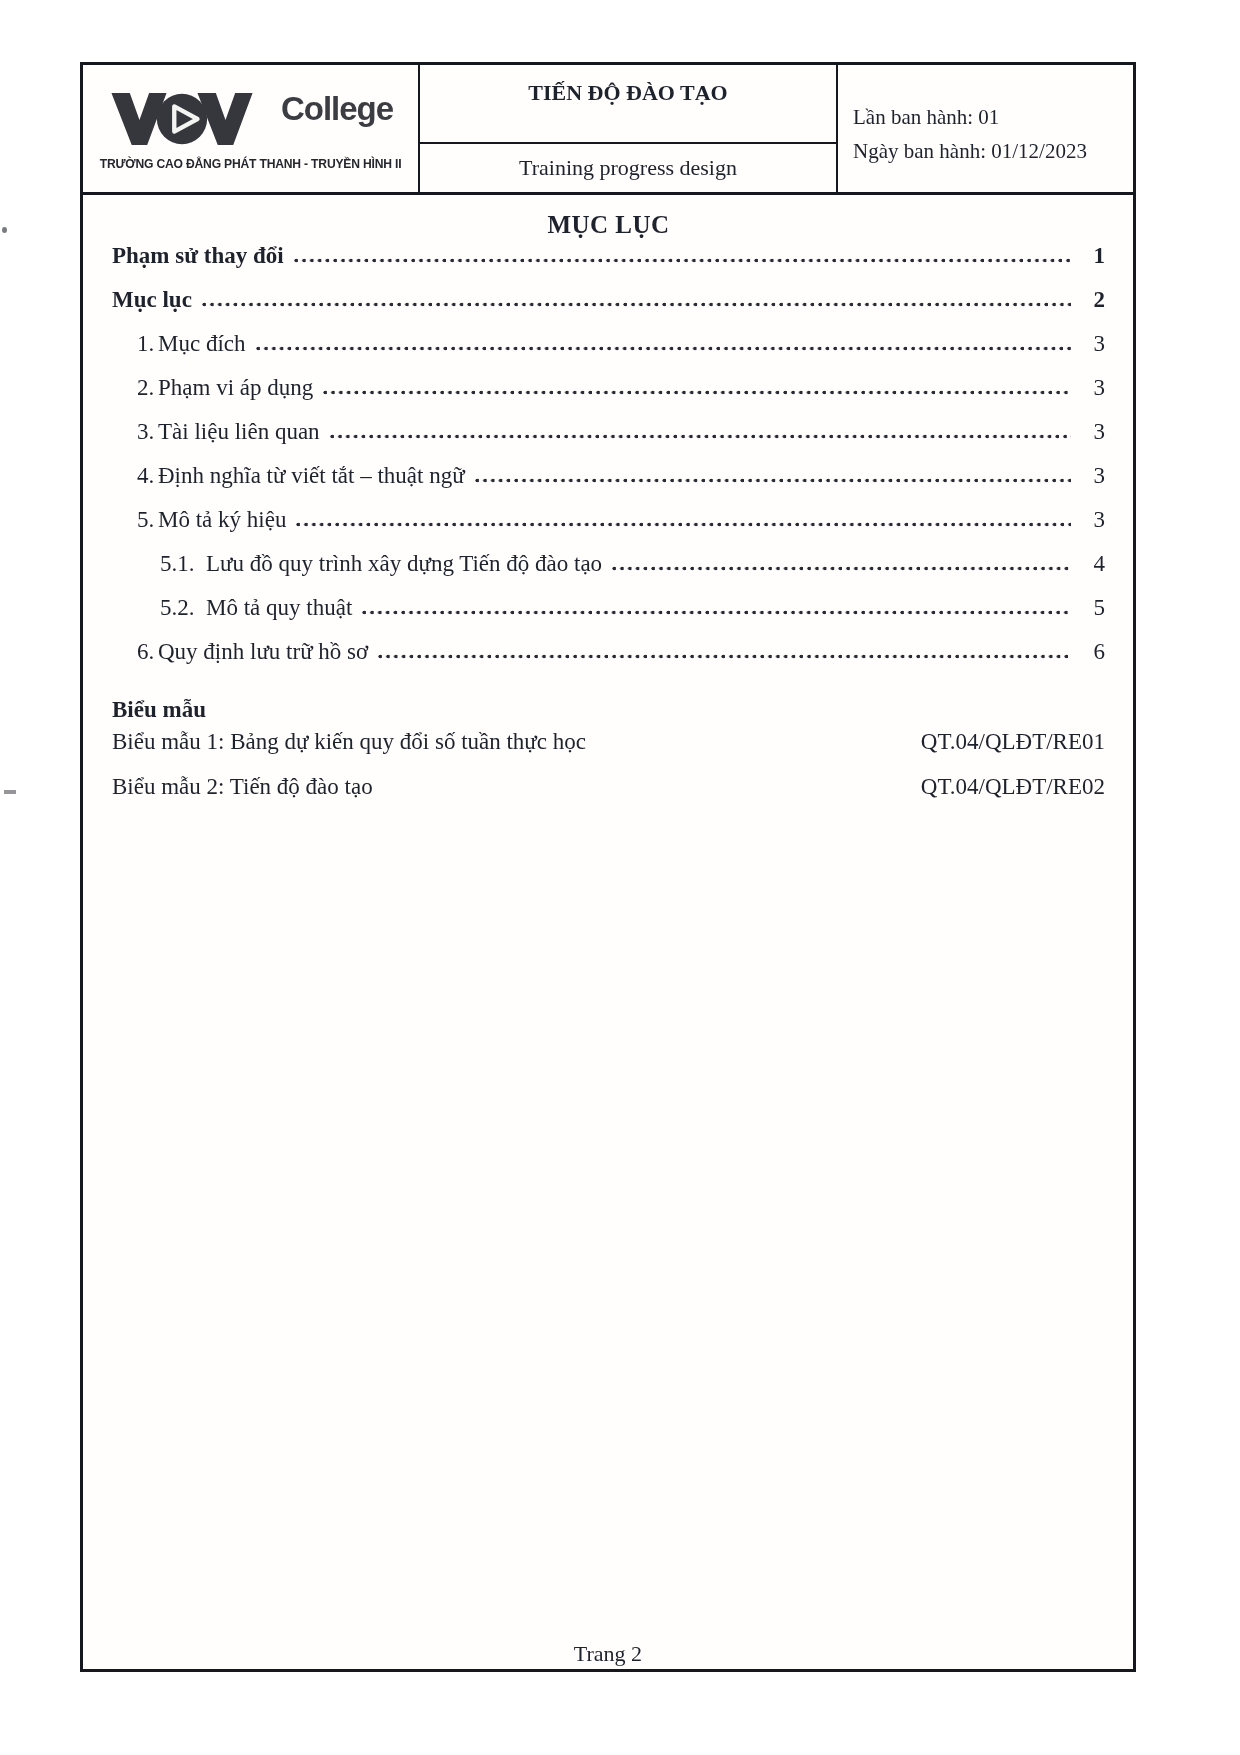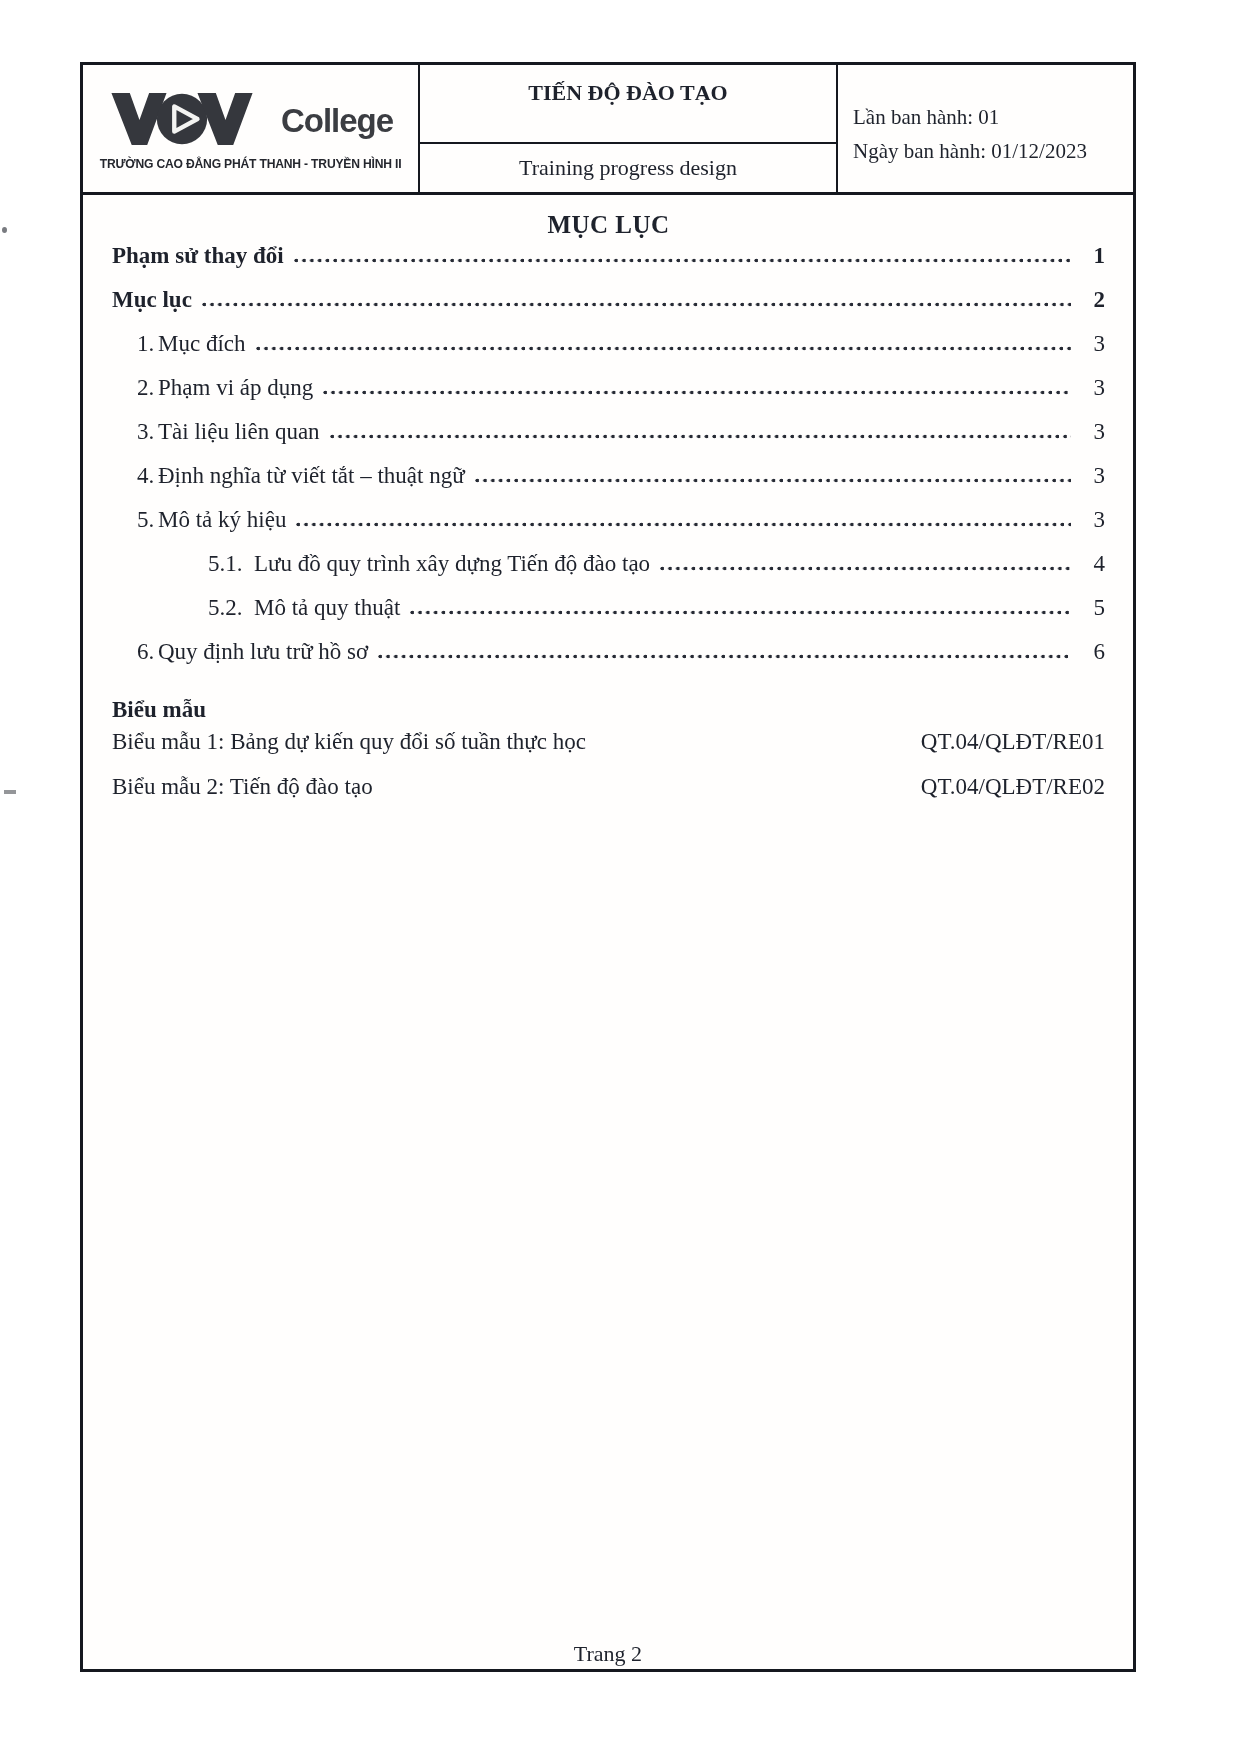--- a/index.html
+++ b/index.html
@@ -18,21 +18,21 @@
     border: 3px solid #15181f;
     background: #fffefd;
   }
   
   .header { display: flex; height: 130px; border-bottom: 3px solid #15181f; }
   .h-left {
     width: 337px; border-right: 2.5px solid #15181f;
     display: flex; flex-direction: column; align-items: center; justify-content: center;
     padding-top: 4px;
   }
-  .logo-row { display: flex; align-items: center; gap: 25px; }
+  .logo-row { display: flex; gap: 25px; }
   .college {
     font-family: "Liberation Sans", sans-serif;
     font-weight: 700; font-size: 33px; color: #3b3d42; letter-spacing: -1px;
   }
   .tagline {
     font-family: "Liberation Sans", sans-serif;
     font-weight: 700; font-size: 12.5px; color: #25272e;
     margin-top: 5px; white-space: nowrap; letter-spacing: -0.2px;
     transform: scaleX(0.97);
   }
@@ -46,21 +46,21 @@
   .h-right { flex: 1; padding: 35px 6px 0 15px; font-size: 21px; line-height: 34px; white-space: nowrap; }
   
   .toc { padding: 0 28px 0 29px; }
   .toc-title { text-align: center; font-weight: bold; font-size: 25px; margin-top: 16px; letter-spacing: 0.5px; }
   .toc-rows { margin-top: 4px; }
   .toc-row { display: flex; align-items: baseline; height: 44px; font-size: 23px; }
   .toc-row.bold { font-weight: bold; }
   .toc-row.lv1 { margin-left: 25px; }
   .toc-row.lv2 { margin-left: 48px; }
   .toc-num { flex: none; width: 21px; }
-  .toc-row.lv2 .toc-num { width: 46px; margin-left: 48px; }
+  .toc-row.lv2 .toc-num { width: 46px; }
   .toc-num:empty { display: none; }
   .leader {
     flex: 1; height: 5px; margin: 0 8px 0 10px;
     background-image: radial-gradient(circle at 2.2px 2.5px, #262a34 1.55px, transparent 2.1px);
     background-size: 7.8px 5px; background-repeat: repeat-x; background-position: left bottom;
   }
   .toc-page { flex: none; width: 26px; text-align: right; }
   .forms-heading { font-weight: bold; font-size: 23px; height: 46px; display: flex; align-items: flex-end; padding-bottom: 6px; }
   .form-row { display: flex; align-items: baseline; height: 45px; font-size: 23px; }
   .form-code { margin-left: auto; }

